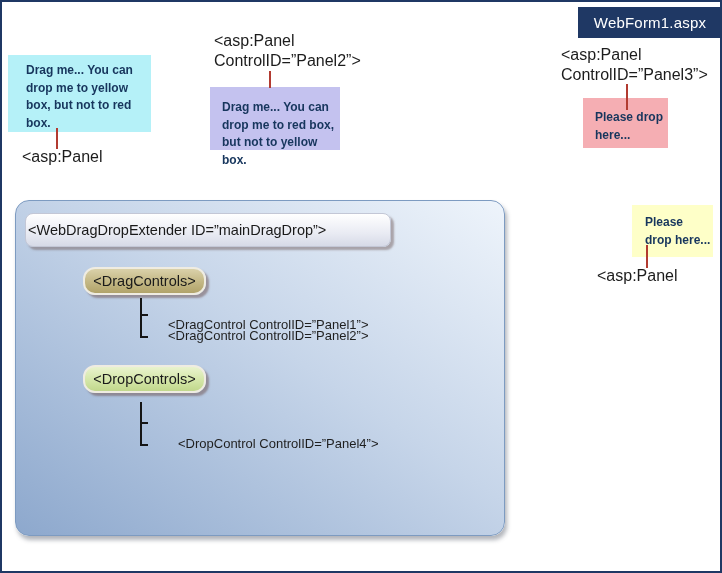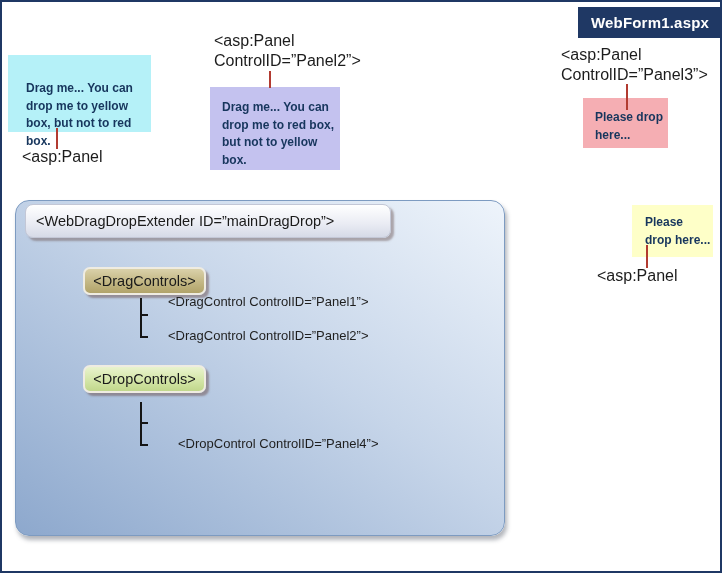--- a/index.html
+++ b/index.html
@@ -5,26 +5,26 @@
   html,body{margin:0;padding:0;background:#ffffff;}
   .canvas{
     position:relative;width:722px;height:573px;background:#ffffff;
     box-shadow:inset 0 0 0 2px #1f3864;
     font-family:"Liberation Sans",sans-serif;overflow:hidden;
   }
   
   .titlebar{
     position:absolute;left:578px;top:7px;width:144px;height:31px;
     background:#1f3864;color:#ffffff;display:flex;align-items:center;justify-content:center;
-    font-size:15px;font-weight:700;letter-spacing:.2px;
+    font-size:15px;font-weight:400;letter-spacing:.2px;
   }
   
   .note{position:absolute;box-sizing:border-box;font-weight:bold;color:#17365d;font-size:12px;line-height:17.5px;}
-  .note-cyan  {left:8px;  top:55px; width:143px;height:77px;background:#b5f1f8;padding:25px 4px 0 18px;}
-  .note-purple{left:210px;top:87px; width:130px;height:83px;background:#c4c2ef;padding:12px 2px 0 12px;}
+  .note-cyan  {left:8px;  top:55px; width:143px;height:77px;background:#b5f1f8;padding:7px 4px 0 18px;}
+  .note-purple{left:210px;top:87px; width:130px;height:63px;background:#c4c2ef;padding:12px 2px 0 12px;}
   .note-pink  {left:583px;top:98px; width:85px; height:50px;background:#f5aeb3;padding:11px 2px 0 12px;}
   .note-yellow{left:632px;top:205px;width:81px; height:52px;background:#feffc8;padding:9px 2px 0 13px;}
   
   .asplabel{position:absolute;color:#1c1c1c;font-size:16px;line-height:20px;white-space:nowrap;}
   .lbl-p1{left:22px; top:147px;}
   .lbl-p2{left:214px;top:31px;}
   .lbl-p3{left:561px;top:45px;}
   .lbl-p4{left:597px;top:266px;}
   
   .connector{position:absolute;width:2px;background:#b23b31;}
@@ -37,41 +37,41 @@
     position:absolute;left:15px;top:200px;width:490px;height:336px;box-sizing:border-box;
     border-radius:14px;border:1px solid #7d9bc1;
     background:linear-gradient(to bottom left,#eef4fb 0%,#c6d5e9 45%,#8da8cd 100%);
     box-shadow:2px 4px 4px rgba(85,90,105,0.45);
   }
   .nodebox{
     position:absolute;box-sizing:border-box;display:flex;align-items:center;
     color:#1a1a1a;white-space:nowrap;
   }
   .headerbox{
-    left:9px;top:3px;width:366px;height:34px;border-radius:8px;
-    border:1px solid #c3c7d6;padding-left:10px;font-size:14.5px;
+    left:9px;top:12px;width:366px;height:34px;border-radius:8px;
+    border:1px solid #c3c7d6;padding-left:2px;font-size:14.5px;
     background:linear-gradient(#ffffff,#e9ebf3 60%,#d6dae7);
     box-shadow:3px 3px 2px rgba(115,95,95,0.5);
   }
   .groupbox{
-    width:123px;height:28px;border-radius:7px;justify-content:center;font-size:14.5px;
+    width:123px;height:28px;border-radius:12px;justify-content:center;font-size:14.5px;
     border:2px solid #efece2;
     box-shadow:3px 3px 2px rgba(115,90,90,0.55);
   }
   .dragbox{left:67px;top:66px; background:linear-gradient(#dad1aa,#c3b784 55%,#b1a36a);}
   .dropbox{left:67px;top:164px;background:linear-gradient(#e9f3ce,#d4e6a8 55%,#c1d78c);}
   
   .vline{position:absolute;width:1.5px;background:#151515;}
   .tick{position:absolute;height:1.5px;width:8px;background:#151515;}
   .v-drag{left:124px;top:97px; height:39px;}
   .v-drop{left:124px;top:201px;height:43px;}
   .t1{left:124px;top:113px;} .t2{left:124px;top:135px;}
   .t3{left:124px;top:221px;} .t4{left:124px;top:243px;}
   .treeitem{position:absolute;left:152px;color:#1f1f1f;font-size:13px;white-space:nowrap;}
-  .ti1{top:93px;} .ti2{top:127px;}
+  .ti1{top:116px;} .ti2{top:127px;}
   .ti3{top:213px;} .ti4{top:235px;margin-left:10px;}
 </style>
 </head>
 <body>
 
 <div class="canvas">
 
   <div class="titlebar">
     <span>WebForm1.aspx</span>
   </div>

